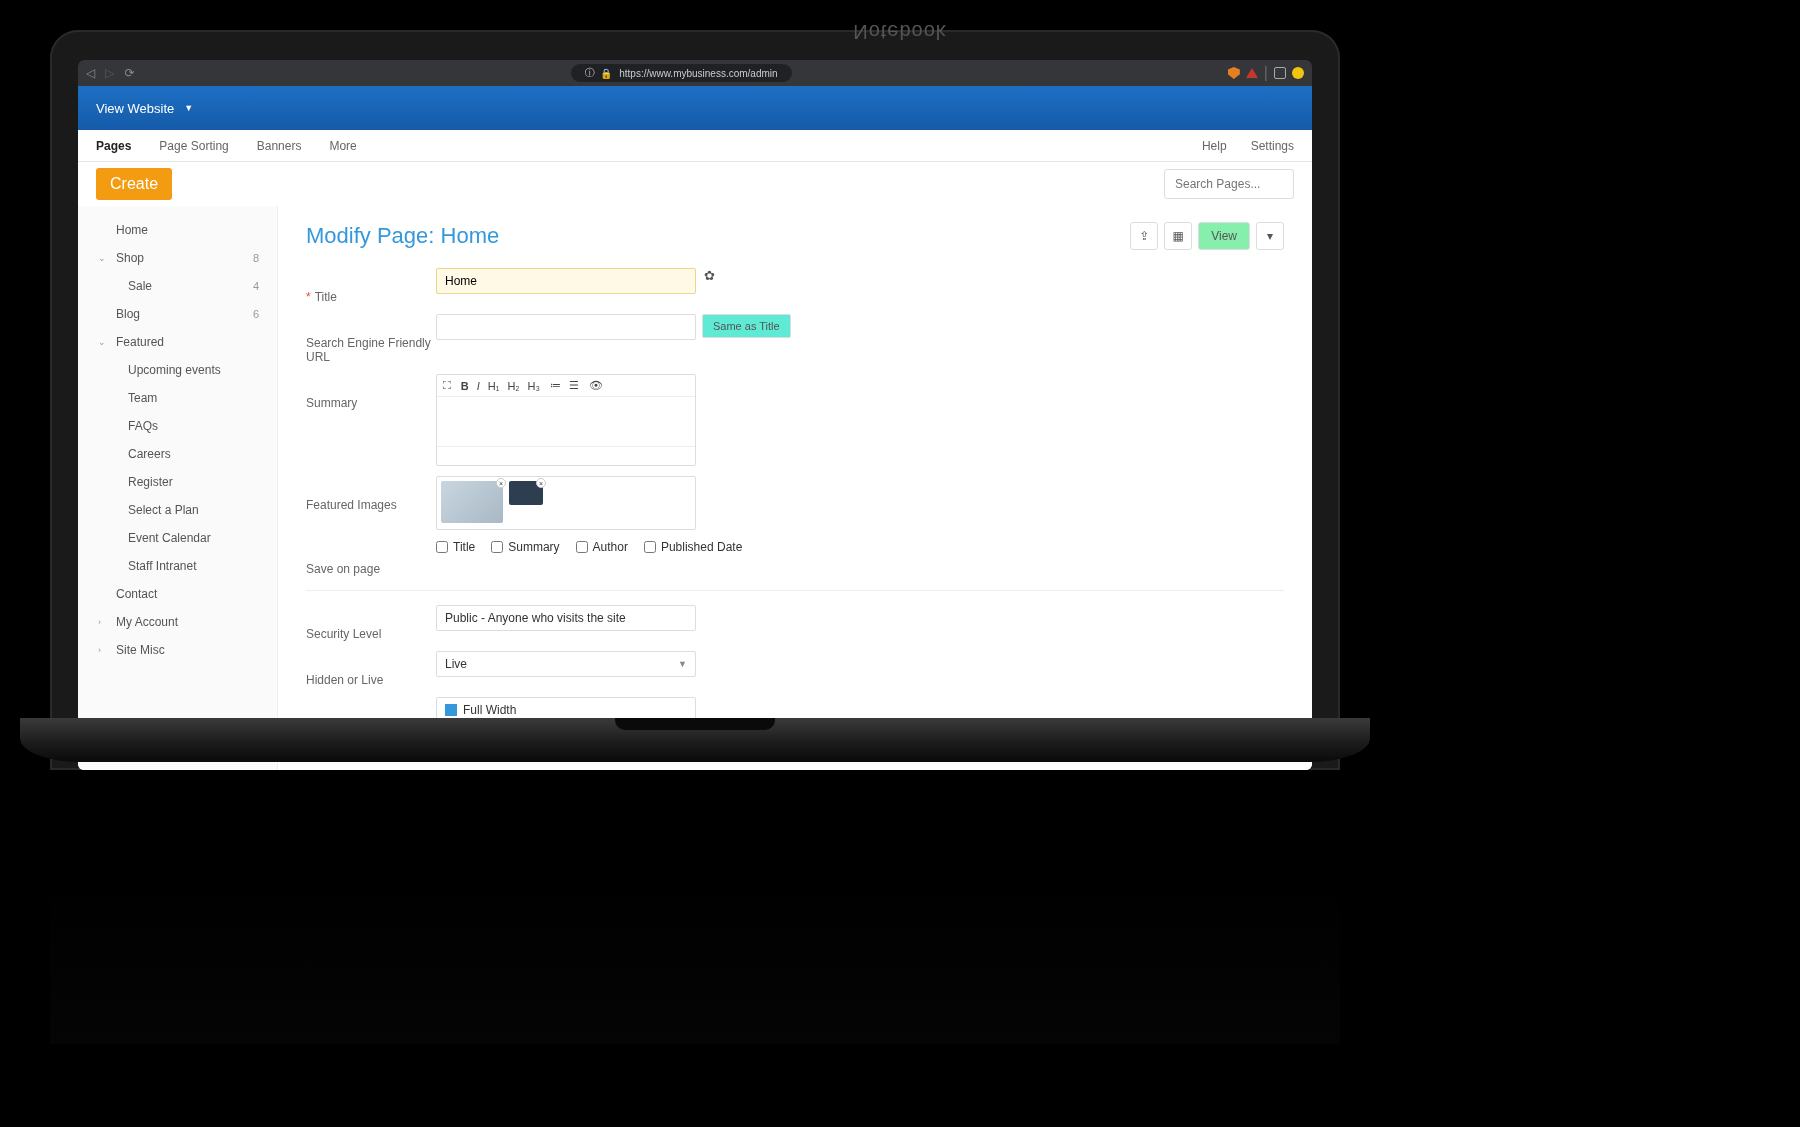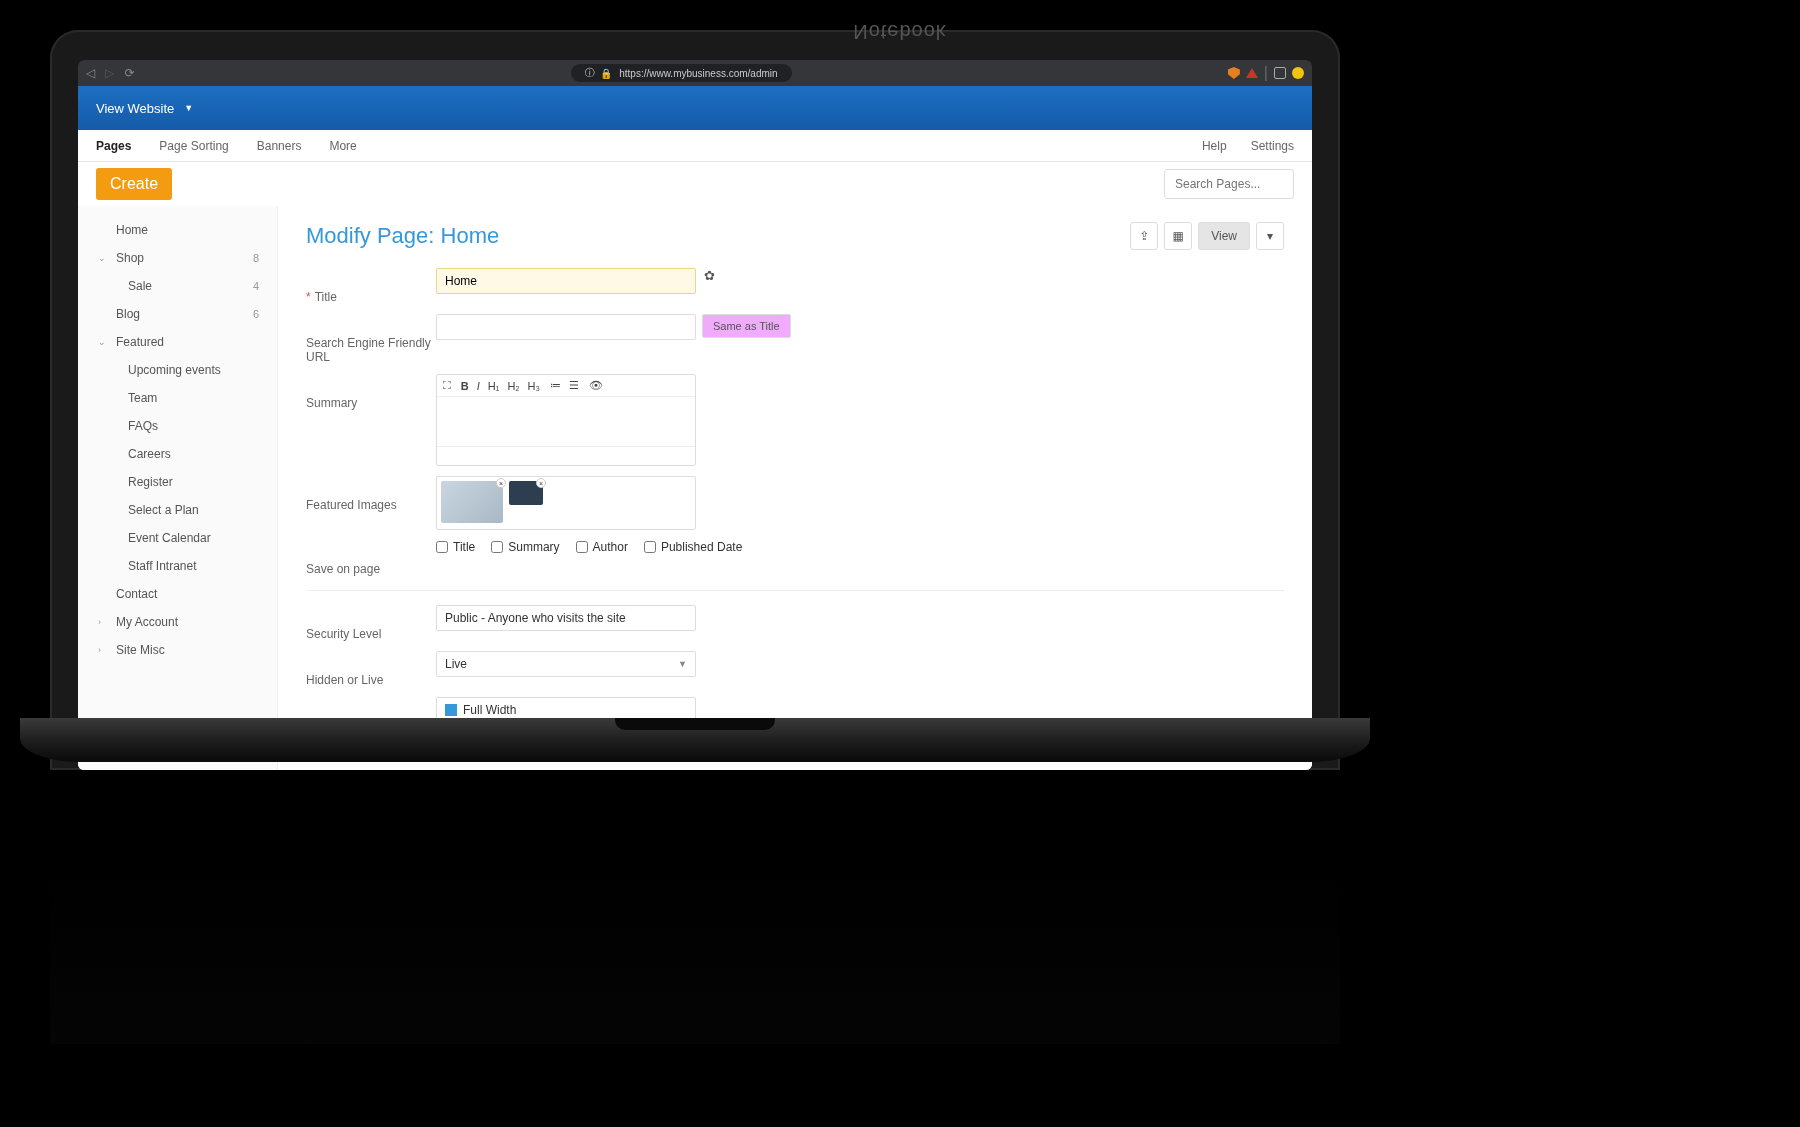--- a/index.html
+++ b/index.html
@@ -53,29 +53,29 @@
 .side-item { padding: 7px 18px 7px 38px; display: flex; align-items: center; position: relative; }
 .side-item.l2 { padding-left: 50px; }
 .side-item .exp { position: absolute; left: 20px; font-size: 9px; color: #999; }
 .side-item .badge { margin-left: auto; color: #999; font-size: 11px; }
 
 .content { flex: 1; padding: 16px 28px; overflow-y: auto; background: #fff; position: relative; }
 .page-head { display: flex; align-items: center; margin-bottom: 18px; }
 .page-title { color: #3498db; font-size: 22px; font-weight: 400; }
 .head-actions { margin-left: auto; display: flex; gap: 6px; }
 .icon-btn { border: 1px solid #ddd; width: 28px; height: 28px; border-radius: 3px; display: flex; align-items: center; justify-content: center; font-size: 12px; color: #555; background: #fff; }
-.view-btn { border: 1px solid #ddd; height: 28px; padding: 0 12px; border-radius: 3px; font-size: 12px; color: #555; display: flex; align-items: center; background: #e5e5e5; }
+.view-btn { border: 1px solid #ddd; height: 28px; padding: 0 12px; border-radius: 3px; font-size: 12px; color: #555; display: flex; align-items: center; background: #86efac; }
 
 .form-row { display: flex; align-items: flex-start; margin-bottom: 10px; font-size: 12px; }
 .form-label { width: 130px; color: #666; padding-top: 6px; margin-top: 16px; }
 .form-label .req { color: #e74c3c; margin-right: 4px; }
 .form-field { flex: 0 0 260px; }
 .form-field input[type=text], .form-field select { width: 100%; border: 1px solid #ddd; padding: 5px 8px; font-size: 12px; border-radius: 2px; }
 .form-field input.hl { background: #fff9e6; border-color: #e8d88a; }
-.aux-btn { border: 1px solid #ddd; background: #f0abfc; padding: 5px 10px; font-size: 11px; margin-left: 6px; border-radius: 2px; color: #555; }
+.aux-btn { border: 1px solid #ddd; background: #5eead4; padding: 5px 10px; font-size: 11px; margin-left: 6px; border-radius: 2px; color: #555; }
 .gear-small { margin-left: 8px; color: #555; font-size: 13px; }
 
 .editor { border: 1px solid #ddd; border-radius: 2px; width: 260px; }
 .editor-tb { border-bottom: 1px solid #eee; padding: 4px 6px; display: flex; gap: 10px; color: #444; font-size: 11px; align-items: center; }
 .editor-tb .grp { display: flex; gap: 8px; }
 .editor-body { height: 50px; border-bottom: 1px solid #eee; }
 .editor-foot { height: 18px; }
 
 .img-thumbs { display: flex; gap: 6px; border: 1px solid #ddd; padding: 4px; width: 260px; min-height: 54px; border-radius: 2px; }
 .thumb { width: 62px; height: 42px; background: linear-gradient(135deg,#c9d6e0,#a8b8c4); border-radius: 2px; position: relative; }

